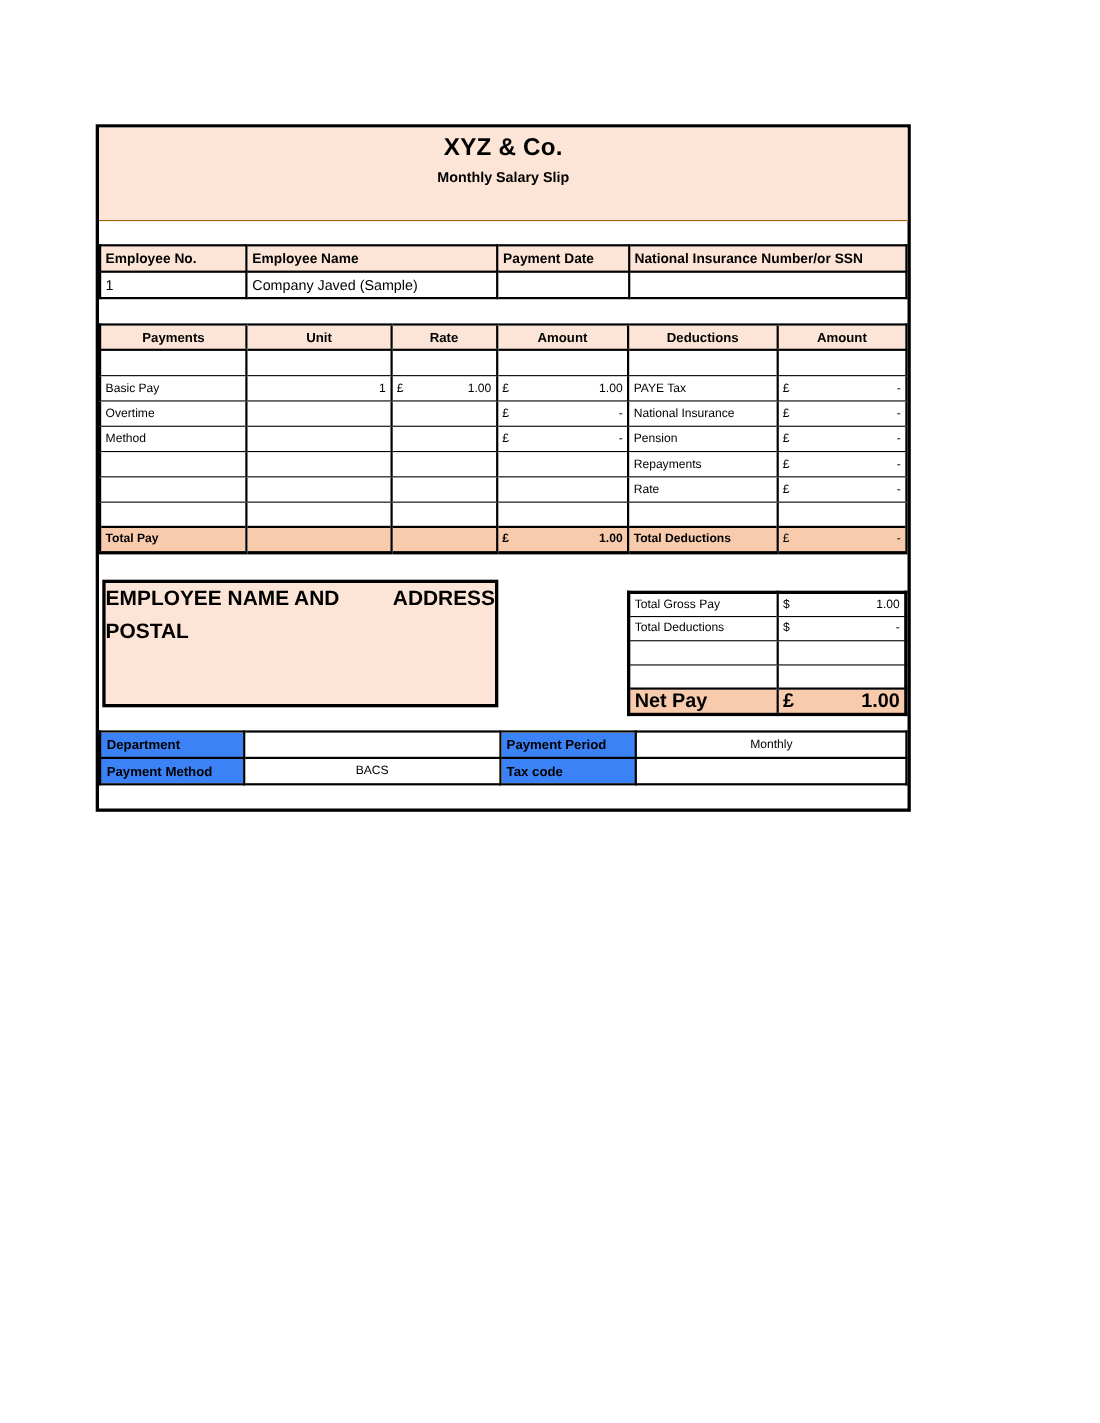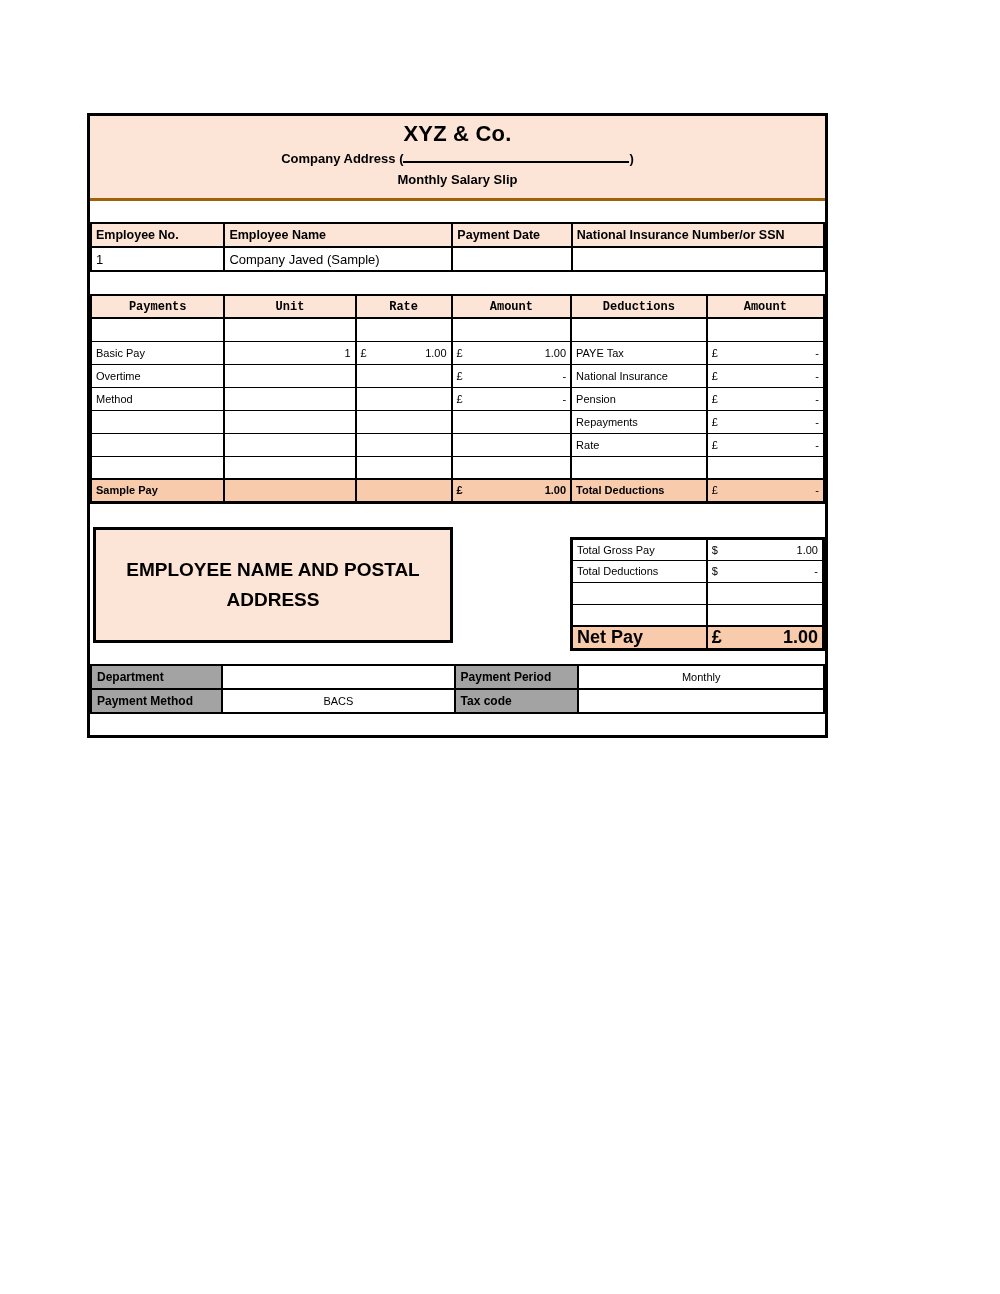--- a/index.html
+++ b/index.html
@@ -1,72 +1,69 @@
 <!DOCTYPE html>
 <html><head>
 <meta charset="utf-8">
 <style>
   * { box-sizing: border-box; margin: 0; padding: 0; }
   html, body { width: 1000px; height: 1294px; background: #ffffff; font-family: "Liberation Sans", sans-serif; color: #000; }
   .page { position: relative; width: 1000px; height: 1294px; background: #fff; }
   .slip { position: absolute; left: 87px; top: 113px; width: 741px; height: 625px; border: 3px solid #000; background: #fff; }
 
   
-  .header-block { background: #fce4d6; border-bottom: 3px solid #a16207; height: 85px; text-align: center; padding-top: 5px; }
+  .header-block { background: #fce4d6; border-bottom: 1px solid #a16207; height: 85px; text-align: center; padding-top: 5px; }
   .company-name { font-size: 22px; font-weight: bold; letter-spacing: 0.2px; }
   .company-address { font-size: 13px; font-weight: bold; margin-top: 4px; }
   .address-underline { display: inline-block; width: 226px; border-bottom: 2px solid #000; height: 12px; }
   .doc-title { font-size: 13px; font-weight: bold; margin-top: 6px; }
 
   .sp1 { height: 21px; } .sp2 { height: 22px; } .sp3 { height: 21px; } .sp4 { height: 19px; }
 
   table { border-collapse: collapse; table-layout: fixed; width: 100%; }
   td { overflow: hidden; white-space: nowrap; }
 
   
   .emp-table td { border: 2px solid #000; height: 24px; text-align: left; padding: 0 4px; }
   .emp-table .hdr td { background: #fce4d6; font-weight: bold; font-size: 12.5px; }
   .emp-table .val td { font-size: 13px; }
 
   
   .pay-table td { border: 1px solid #000; border-left-width: 2px; height: 23px; font-size: 11px; padding: 0 4px; }
   .pay-table td:last-child { border-right-width: 2px; }
-  .pay-table .hdr td { background: #fce4d6; font-weight: bold; font-size: 12px; text-align: center; border-top-width: 2px; border-bottom-width: 2px; font-family: Liberation Mono, monospace; }
+  .pay-table .hdr td { background: #fce4d6; font-weight: bold; font-size: 12px; text-align: center; border-top-width: 2px; border-bottom-width: 2px; }
   .pay-table .gross td { background: #f8cbad; border-top-width: 2px; border-bottom-width: 3px; }
   .pay-table .gross .b { font-weight: bold; }
   .lblcell { text-align: left; }
   .unitcell { text-align: right; }
   .nw { display: flex; justify-content: space-between; align-items: center; height: 100%; }
 
   
   .mid { height: 120px; position: relative; }
   .address-box { position: absolute; left: 3px; top: 2px; width: 360px; height: 116px; background: #fce4d6; border: 3px solid #000;
-                 display: flex; flex-direction: column; justify-content: center; text-align: center; font-weight: bold; font-size: 19px; line-height: 30px; }
+                 display: flex; flex-direction: row; justify-content: center; font-weight: bold; font-size: 19px; line-height: 30px; }
   .summary { position: absolute; right: 0; top: 12px; width: 255px; }
   .sum-table td { border: 1.5px solid #000; height: 22px; font-size: 11px; padding: 0 4px; }
   .sum-table td:first-child { border-right-width: 2px; }
   .sum-table { border: 3px solid #000; }
   .sum-table .net td { background: #f8cbad; font-weight: bold; font-size: 18px; border-top-width: 2px; height: 23px; }
 
   
   .foot-table td { border: 2px solid #000; height: 24px; font-size: 11px; padding: 0 5px; }
-  .foot-table .lab { background: #a3a3a3; font-weight: bold; font-size: 12px; text-align: left; }
+  .foot-table .lab { background: #3b82f6; font-weight: bold; font-size: 12px; text-align: left; }
   .foot-table .ctr { text-align: center; }
 </style>
 </head>
 <body>
 
 <div class="page">
   <div class="slip">
 
     <div class="header-block">
       <div class="company-name">XYZ &amp; Co.</div>
-      <div class="company-address">
-        <span>Company Address (</span><span class="address-underline"></span><span>)</span>
-      </div>
       <div class="doc-title">Monthly Salary Slip</div>
     </div>
 
     <div class="sp1"></div>
 
     <table class="emp-table">
       <colgroup>
           <col style="width:18.2%">
           <col style="width:31.1%">
           <col style="width:16.3%">
@@ -271,21 +268,21 @@
         <td class="lblcell"></td>
         <td>
               <div class="nw">
                 <span></span>
                 <span></span>
               </div>
             </td>
       </tr>
 
       <tr class="gross">
-        <td class="lblcell b">Sample Pay</td>
+        <td class="lblcell b">Total Pay</td>
         <td></td>
         <td></td>
         <td class="b">
               <div class="nw">
                 <span>£</span>
                 <span>1.00</span>
               </div>
             </td>
         <td class="lblcell b">Total Deductions</td>
         <td>

